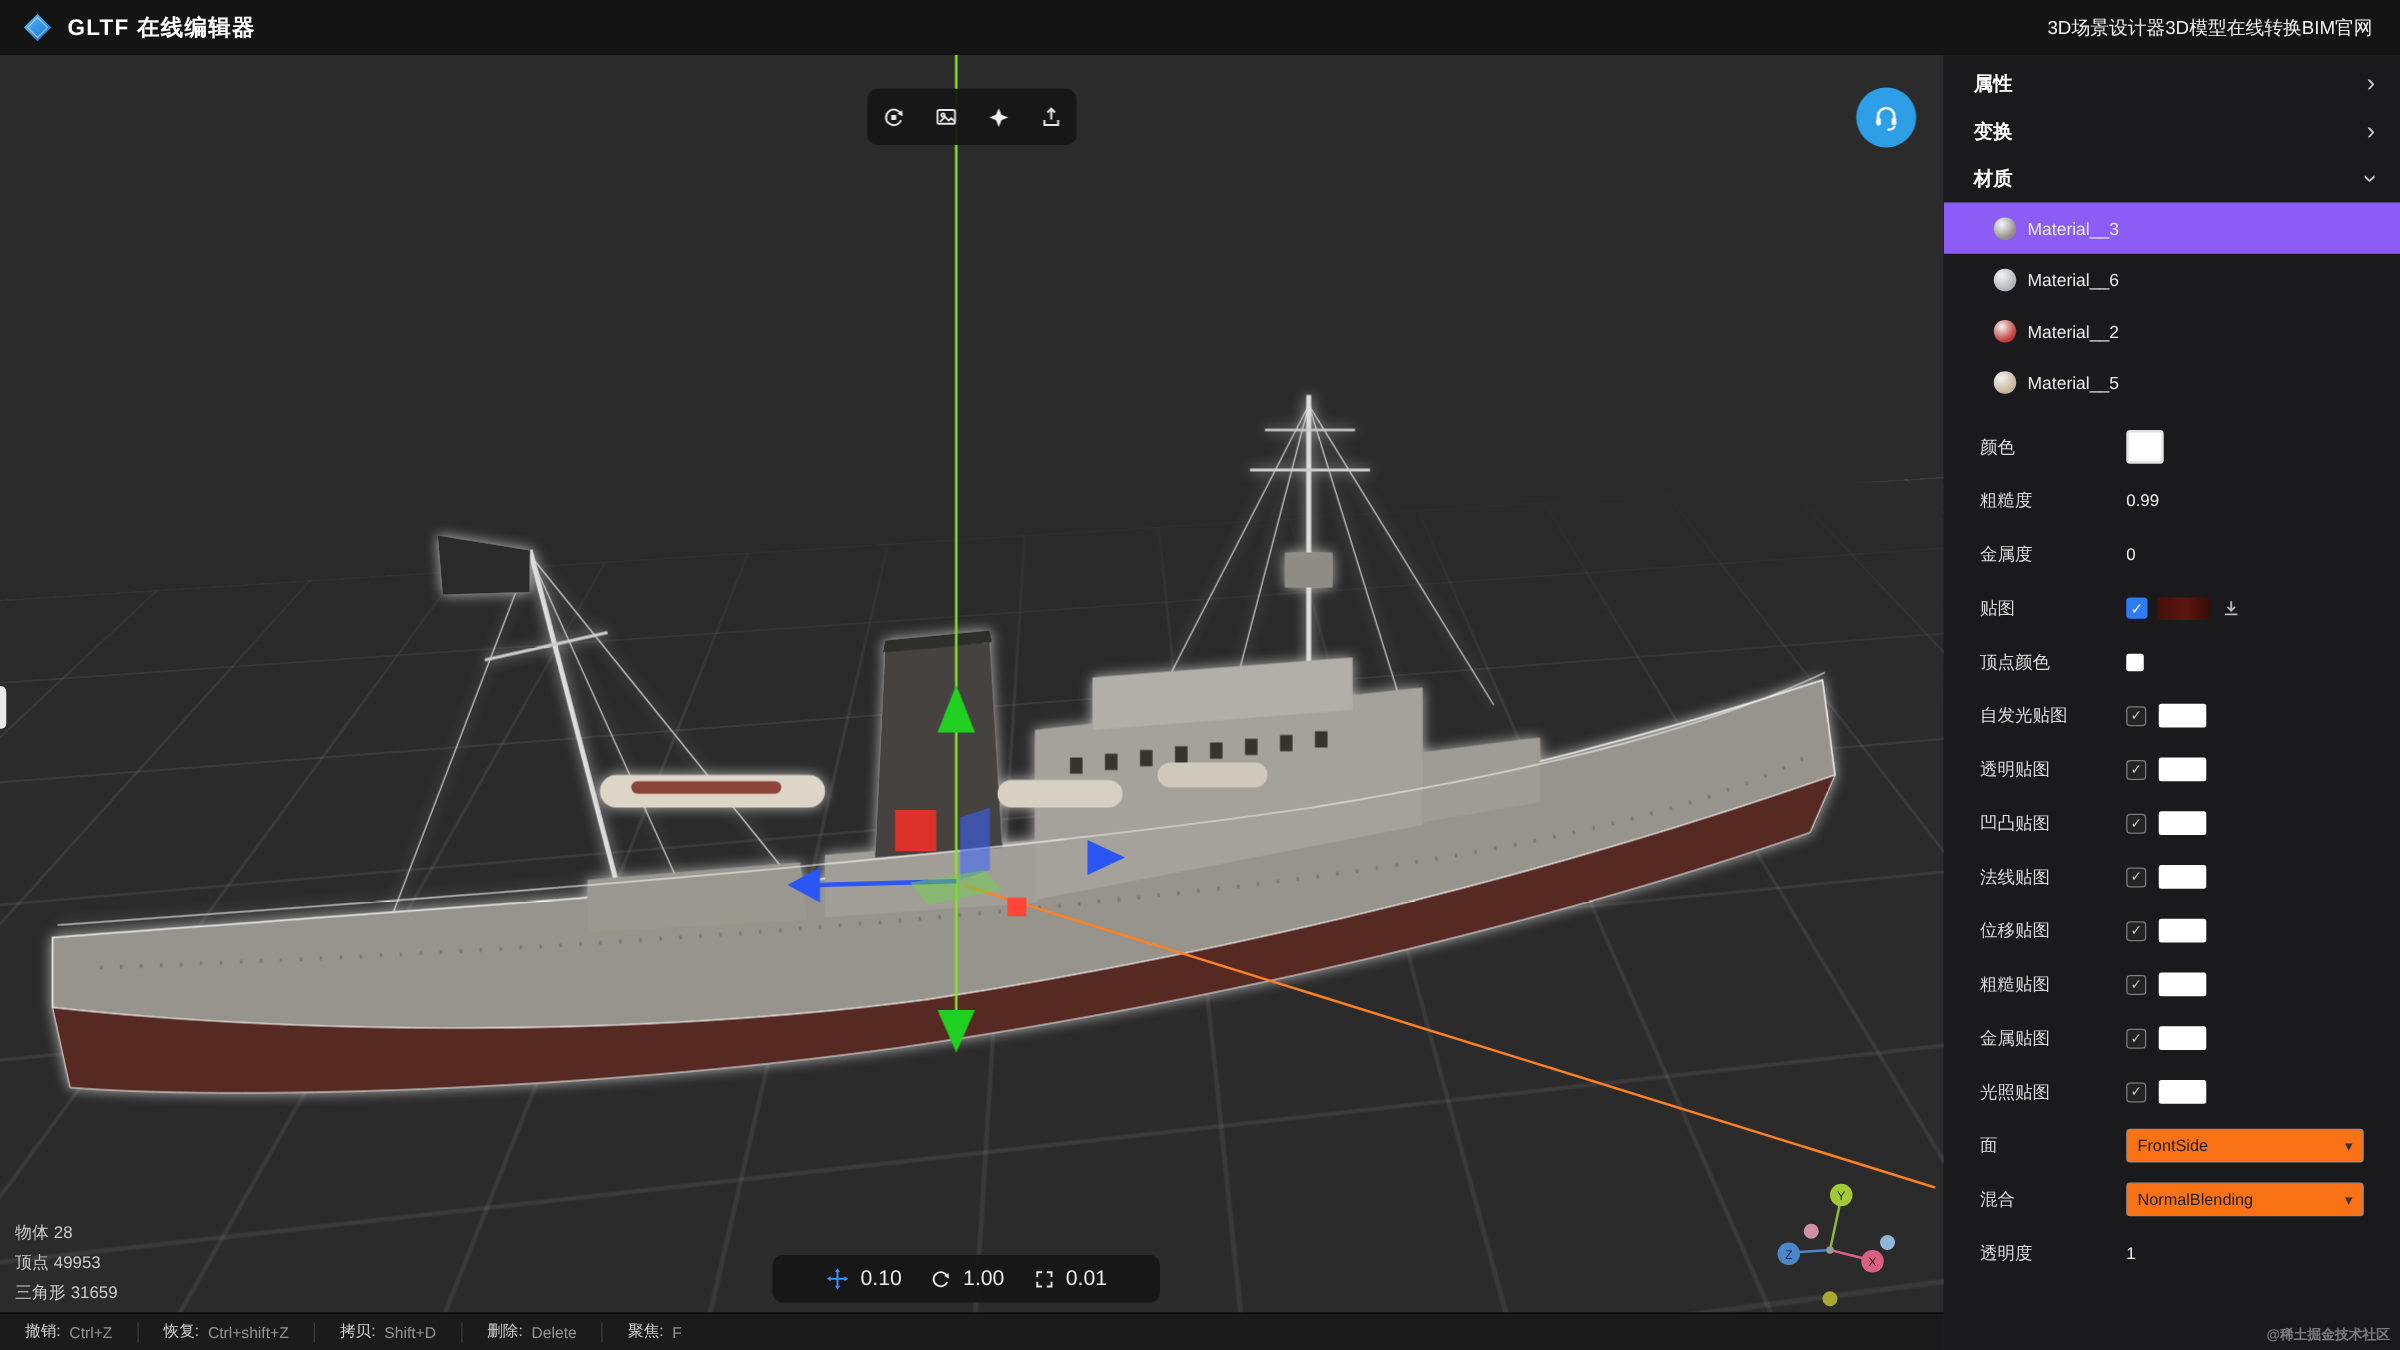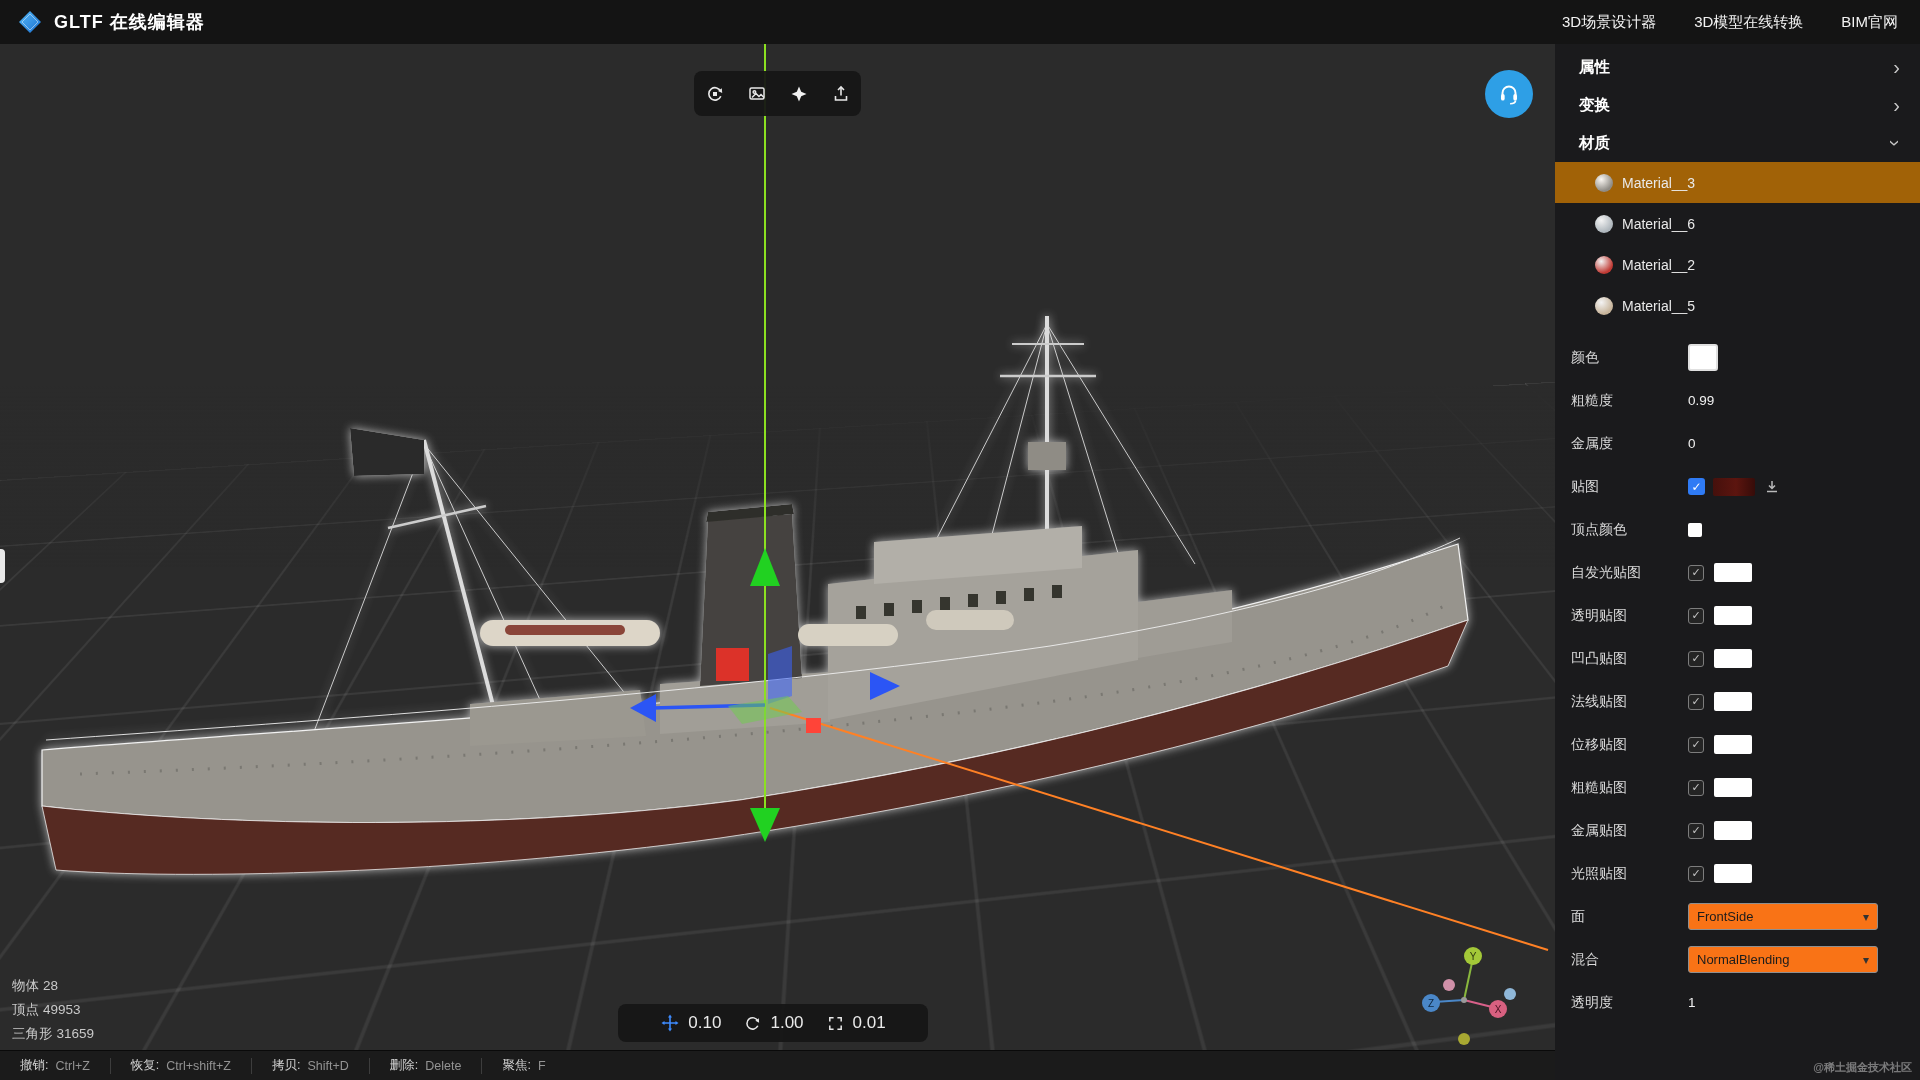--- a/index.html
+++ b/index.html
@@ -3,21 +3,21 @@
 <meta charset="utf-8">
 <style>
   *{box-sizing:border-box;margin:0;padding:0;}
   html,body{width:1920px;height:1080px;overflow:hidden;background:#111;
     font-family:"Liberation Sans","DejaVu Sans",sans-serif;}
   
   .topbar{position:absolute;left:0;top:0;width:1920px;height:44px;background:#141414;
     display:flex;align-items:center;justify-content:space-between;z-index:40;}
   .brand{display:flex;align-items:center;gap:12px;padding-left:18px;}
   .brand-title{color:#fff;font-size:18px;font-weight:700;letter-spacing:1px;}
-  .top-links{display:flex;align-items:center;gap:38px;padding-right:22px;}
+  .top-links{display:flex;align-items:center;padding-right:22px;}
   .top-links a{color:#f2f2f2;font-size:15px;text-decoration:none;cursor:pointer;}
   
   .viewport{position:absolute;left:0;top:44px;width:1555px;height:1036px;background:#2b2b2b;overflow:hidden;}
   .scene{position:absolute;left:0;top:0;width:1555px;height:1006px;overflow:hidden;}
   .grid{position:absolute;left:-35%;top:37%;width:200%;height:240%;
     background-image:linear-gradient(rgba(255,255,255,.07) 2px,transparent 2px),
       linear-gradient(90deg,rgba(255,255,255,.07) 2px,transparent 2px);
     background-size:105px 105px;transform-origin:50% 0;
     transform:perspective(1050px) rotateX(59deg) rotateZ(-7deg);}
   .horizon-fade{position:absolute;left:0;top:34%;width:100%;height:18%;
@@ -53,26 +53,26 @@
   .sb-val{color:#939393;font-size:12.5px;}
   
   .sidebar{position:absolute;left:1555px;top:44px;width:365px;height:1036px;background:#1a1a1c;
     overflow:hidden;padding-top:4px;}
   .section-head{height:38px;display:flex;align-items:center;justify-content:space-between;
     padding:0 20px 0 24px;cursor:pointer;}
   .section-head .sh-label{color:#fff;font-size:15.5px;font-weight:700;}
   .chev{color:#c9c9c9;font-size:20px;line-height:1;display:inline-block;}
   .chev.down{transform:rotate(90deg);}
   .mat-row{height:41px;display:flex;align-items:center;gap:9px;padding-left:40px;cursor:pointer;}
-  .mat-row.selected{background:#a16207;}
+  .mat-row.selected{background:#8b5cf6;}
   .sphere{width:18px;height:18px;border-radius:50%;
     background:radial-gradient(circle at 35% 30%, rgba(255,255,255,.95), var(--c) 68%);}
   .mat-name{color:#e9e9e9;font-size:14px;}
   .props{margin-top:10px;}
-  .prop-row{height:43px;display:flex;align-items:center;padding-left:16px;}
+  .prop-row{height:43px;display:flex;align-items:center;padding-left:29px;}
   .prop-label{width:117px;color:#dadada;font-size:14px;flex:none;}
   .pval{color:#f0f0f0;font-size:13.5px;cursor:ew-resize;}
   .color-swatch{width:30px;height:27px;background:#fff;border:2px solid #e0e0e0;border-radius:3px;cursor:pointer;}
   .cb-blue{width:17px;height:17px;background:#2f7bf5;border-radius:3px;color:#fff;font-size:12px;
     display:flex;align-items:center;justify-content:center;cursor:pointer;flex:none;}
   .cb-dark{width:16px;height:16px;background:#242424;border:1px solid #7d7d7d;border-radius:3px;color:#c6c6c6;
     font-size:11px;display:flex;align-items:center;justify-content:center;cursor:pointer;flex:none;}
   .cb-white{width:14px;height:14px;background:#fff;border-radius:2px;cursor:pointer;flex:none;}
   .tex-swatch{width:42px;height:18px;border-radius:2px;margin-left:8px;cursor:pointer;
     background:linear-gradient(90deg,#45100c,var(--t) 55%,#360c09);}

